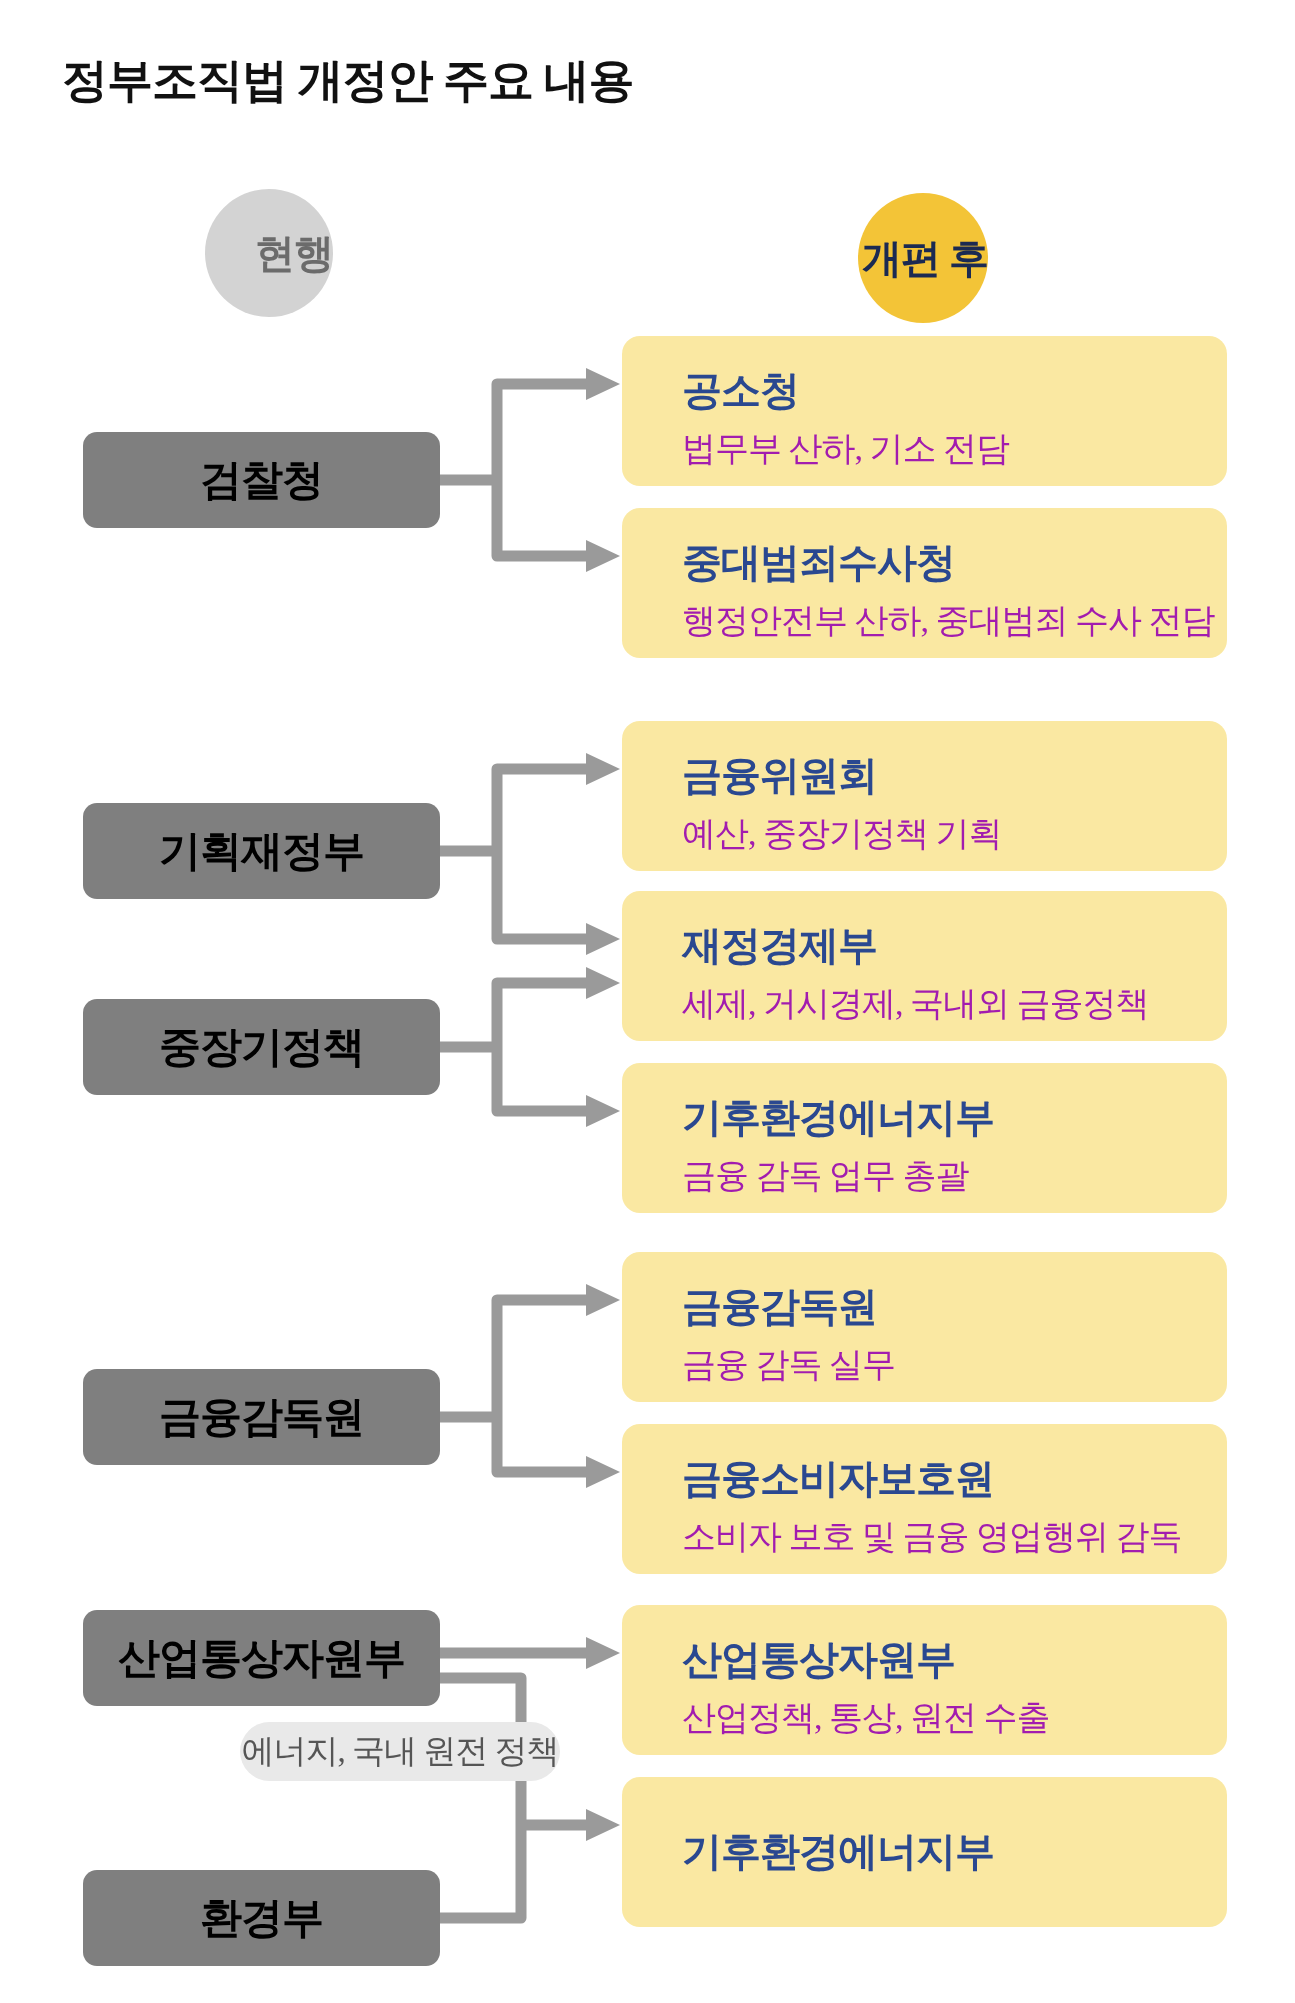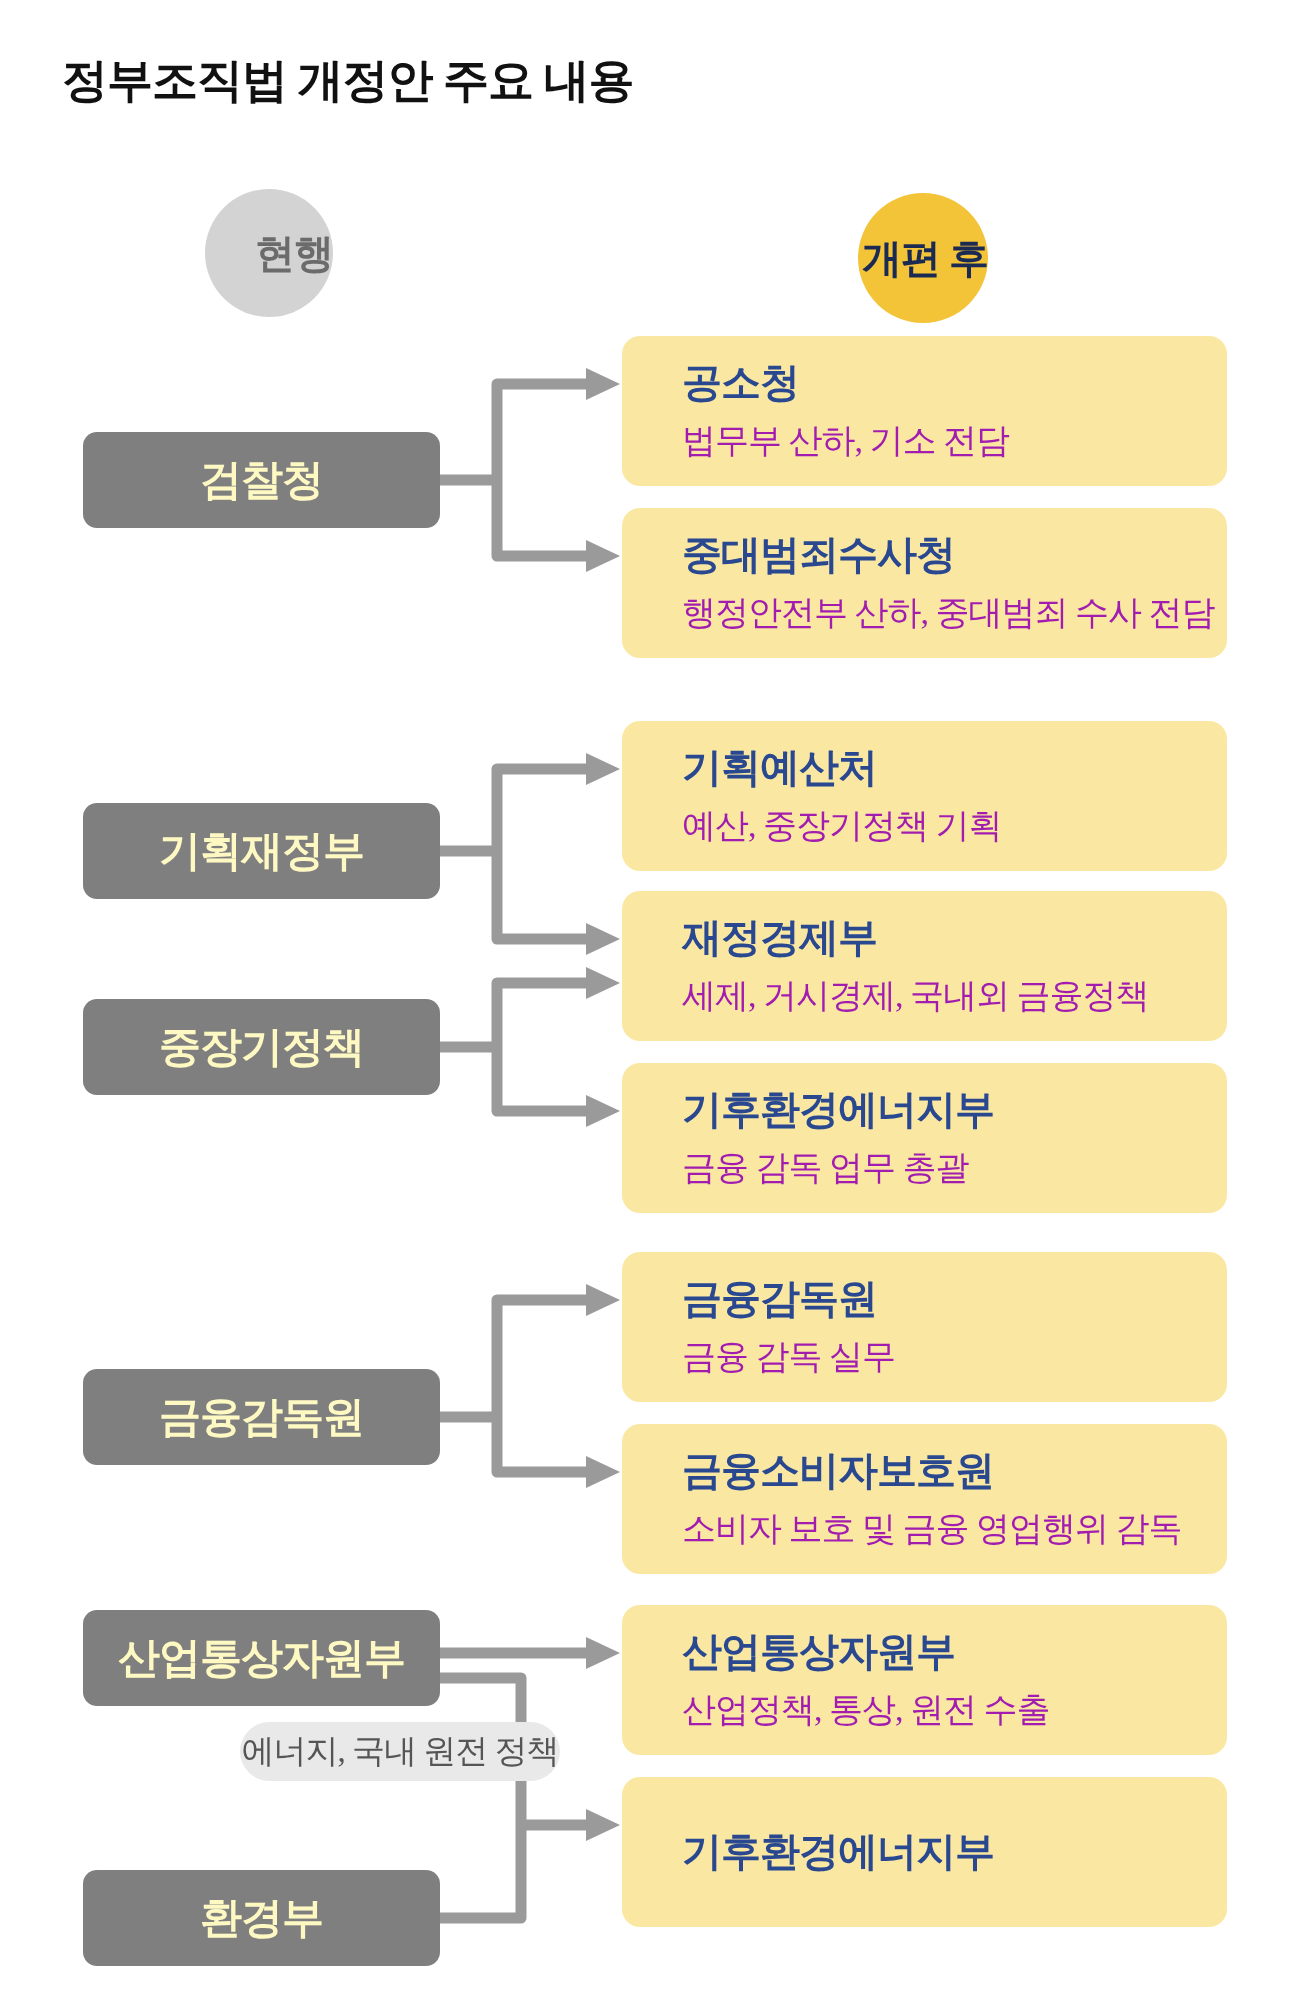--- a/index.html
+++ b/index.html
@@ -14,25 +14,25 @@
   .legend-badge{
     position:absolute;border-radius:50%;display:flex;align-items:center;
     justify-content:flex-end;font-weight:bold;font-size:40px;letter-spacing:-1px;
     white-space:nowrap;
   }
   .legend-current{left:205px;top:189px;width:128px;height:128px;background:#d3d3d3;color:#6b6b6b;}
   .legend-after{left:858px;top:193px;width:130px;height:130px;background:#f3c437;color:#1b2a52;}
   .gray-box{
     position:absolute;left:83px;width:357px;height:96px;background:#7f7f7f;
     border-radius:14px;display:flex;align-items:center;justify-content:center;
-    color:#fef9c3;font-weight:bold;font-size:42px;letter-spacing:-1px;white-space:nowrap;
+    color:#000000;font-weight:bold;font-size:42px;letter-spacing:-1px;white-space:nowrap;
   }
   .yellow-box{
     position:absolute;left:622px;width:605px;height:150px;background:#fae8a2;
-    border-radius:18px;box-sizing:border-box;padding:20px 20px 0 60px;
+    border-radius:18px;box-sizing:border-box;padding:28px 20px 0 60px;
     display:flex;flex-direction:column;gap:6px;
   }
   .yellow-box.single{justify-content:center;padding-top:0;}
   .yellow-box .agency-name{
     font-size:40px;line-height:54px;font-weight:bold;color:#2a4890;
     letter-spacing:-1px;white-space:nowrap;
   }
   .yellow-box .agency-desc{
     font-size:34px;line-height:50px;color:#a21caf;letter-spacing:-1px;white-space:nowrap;
   }
@@ -110,21 +110,21 @@
 
   <div class="yellow-box" style="top:336px">
     <div class="agency-name">공소청</div>
     <div class="agency-desc">법무부 산하, 기소 전담</div>
   </div>
   <div class="yellow-box" style="top:508px">
     <div class="agency-name">중대범죄수사청</div>
     <div class="agency-desc">행정안전부 산하, 중대범죄 수사 전담</div>
   </div>
   <div class="yellow-box" style="top:721px">
-    <div class="agency-name">기획예산처</div>
+    <div class="agency-name">금융위원회</div>
     <div class="agency-desc">예산, 중장기정책 기획</div>
   </div>
   <div class="yellow-box" style="top:891px">
     <div class="agency-name">재정경제부</div>
     <div class="agency-desc">세제, 거시경제, 국내외 금융정책</div>
   </div>
   <div class="yellow-box" style="top:1063px">
     <div class="agency-name">기후환경에너지부</div>
     <div class="agency-desc">금융 감독 업무 총괄</div>
   </div>

